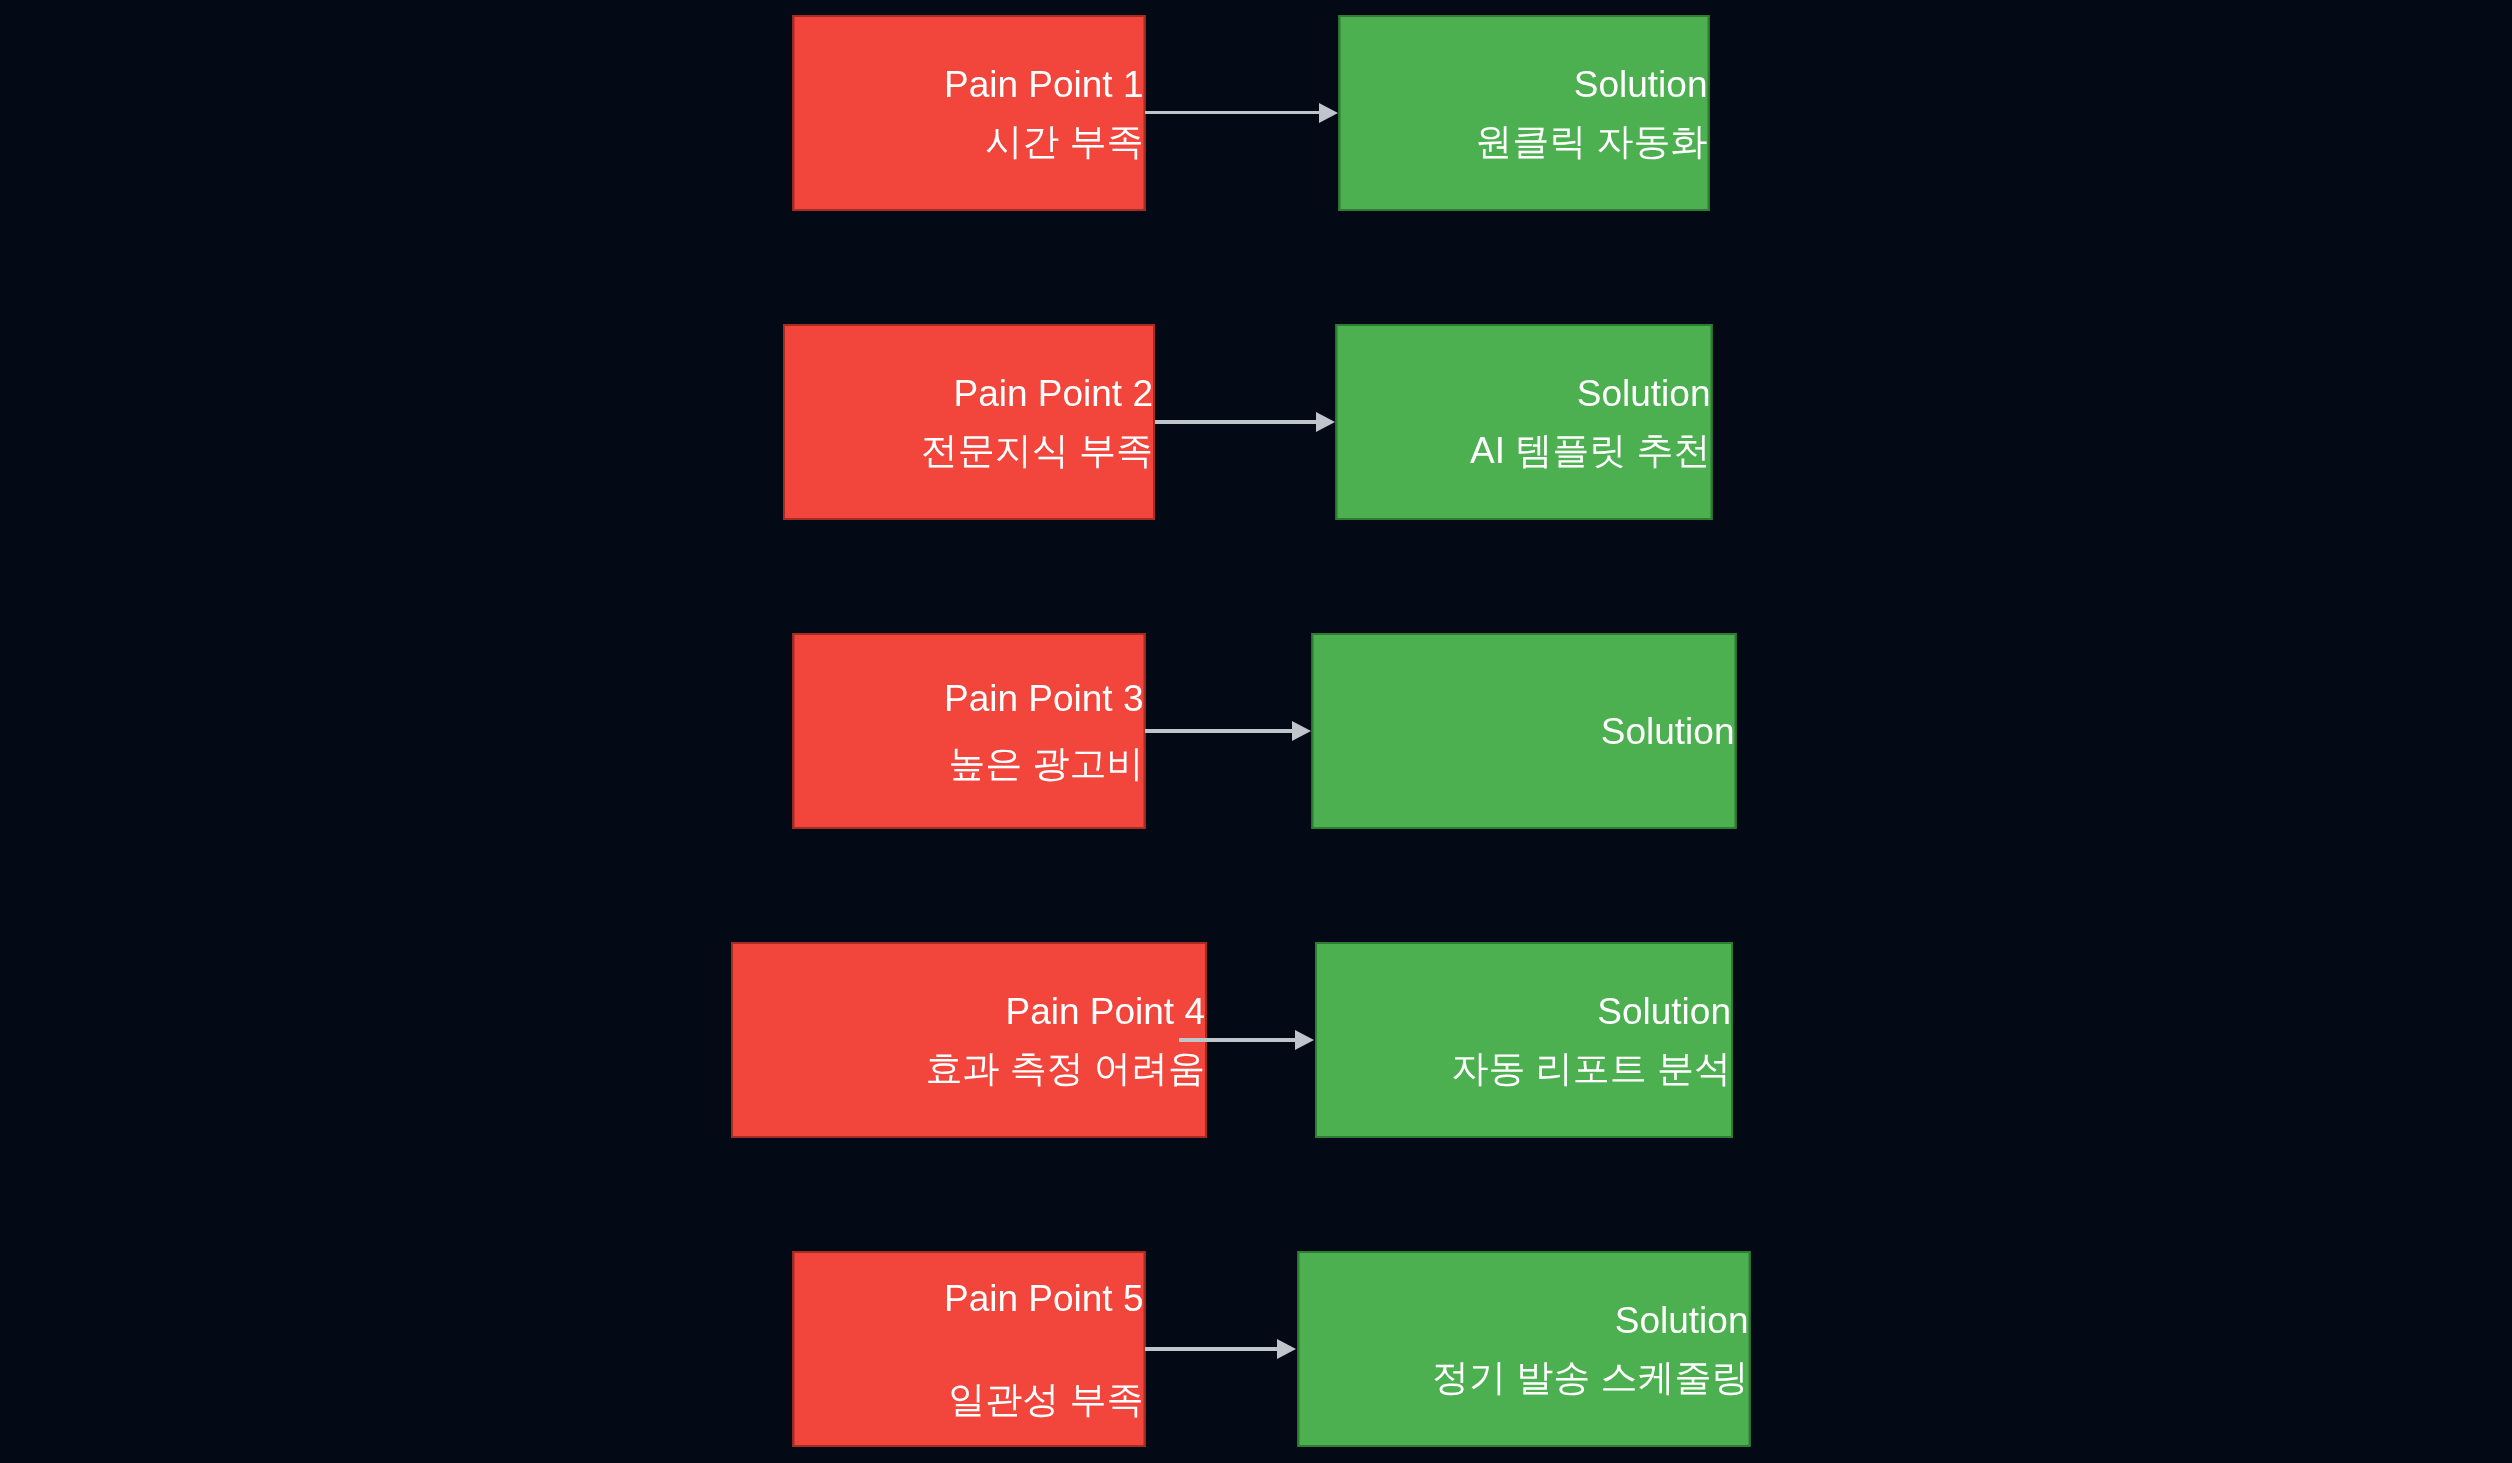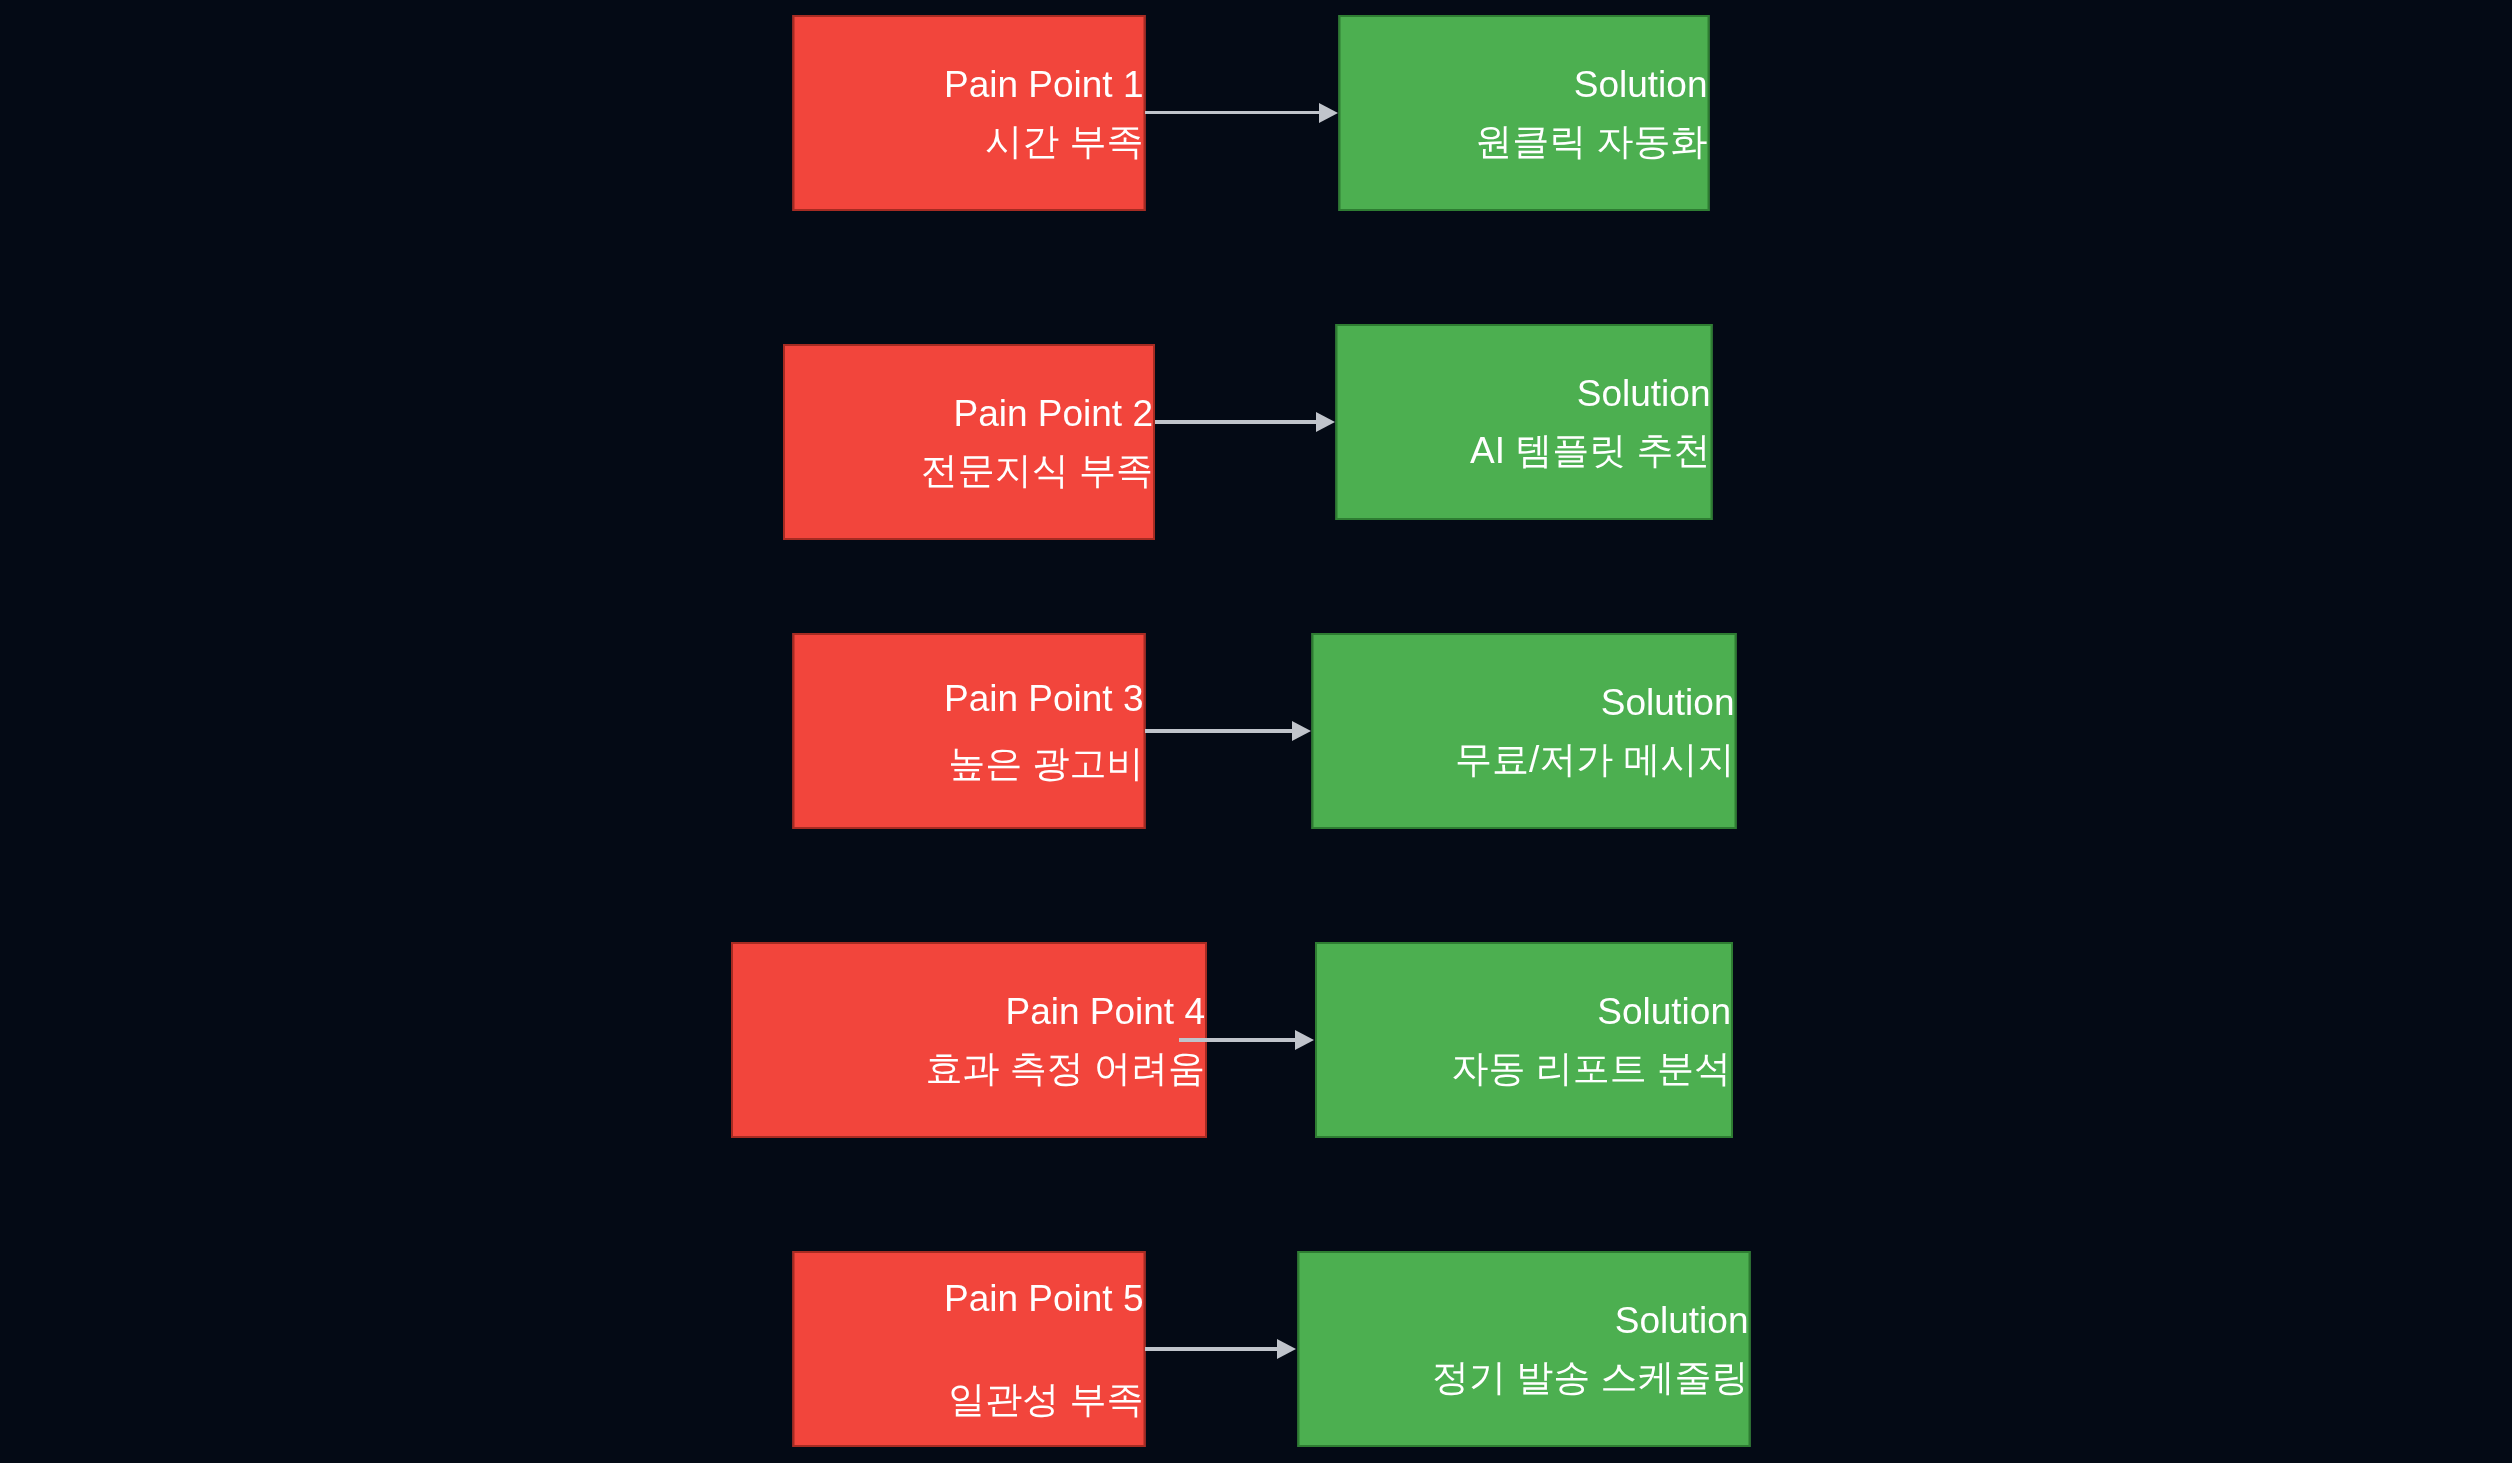--- a/index.html
+++ b/index.html
@@ -47,21 +47,21 @@
     background: #F2453C;
     border: 2.8px solid #A62B22;
   }
   .sol {
     left: 1524px;
     background: #4CAF50;
     border: 2.8px solid #2E7D32;
   }
   
   .r1 .pain { width: 353px; }  .r1 .sol { width: 371px; }
-  .r2 .pain { width: 372px; margin-top: 20px; }  .r2 .sol { width: 377px; }
+  .r2 .pain { width: 372px; }  .r2 .sol { width: 377px; }
   .r3 .pain { width: 353px; gap: 8px; }  .r3 .sol { width: 425px; }
   .r4 .pain { width: 476px; }  .r4 .sol { width: 418px; }
   .r5 .pain { width: 353px; gap: 44px; }  .r5 .sol { width: 453px; }
 
   
   .arrow {
     position: absolute;
     top: 96px;
     height: 3.7px;
     background: #C0C4CB;
@@ -113,21 +113,20 @@
   </div>
 
   <div class="row r3">
     <div class="node pain">
       <div>Pain Point 3</div>
       <div>높은 광고비</div>
     </div>
     <div class="arrow"></div>
     <div class="node sol">
       <div>Solution</div>
-      <div>무료/저가 메시지</div>
     </div>
   </div>
 
   <div class="row r4">
     <div class="node pain">
       <div>Pain Point 4</div>
       <div>효과 측정 어려움</div>
     </div>
     <div class="arrow"></div>
     <div class="node sol">

